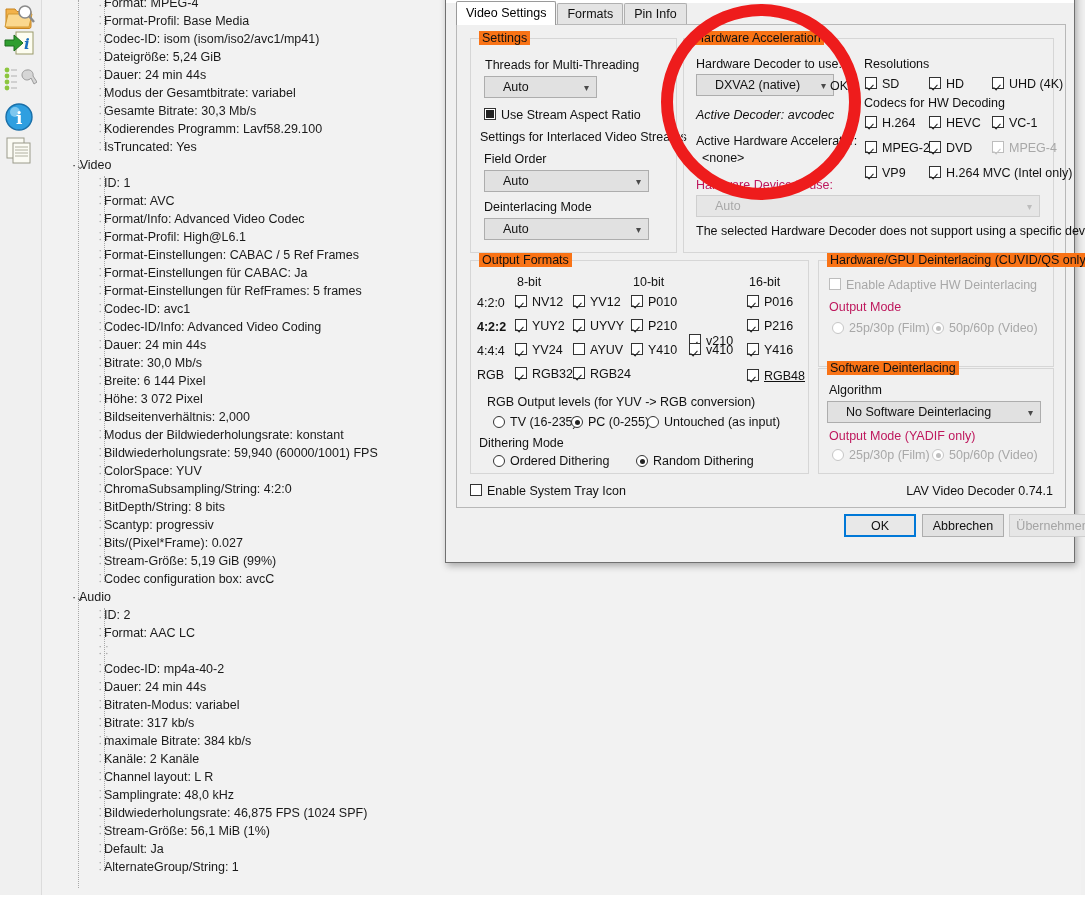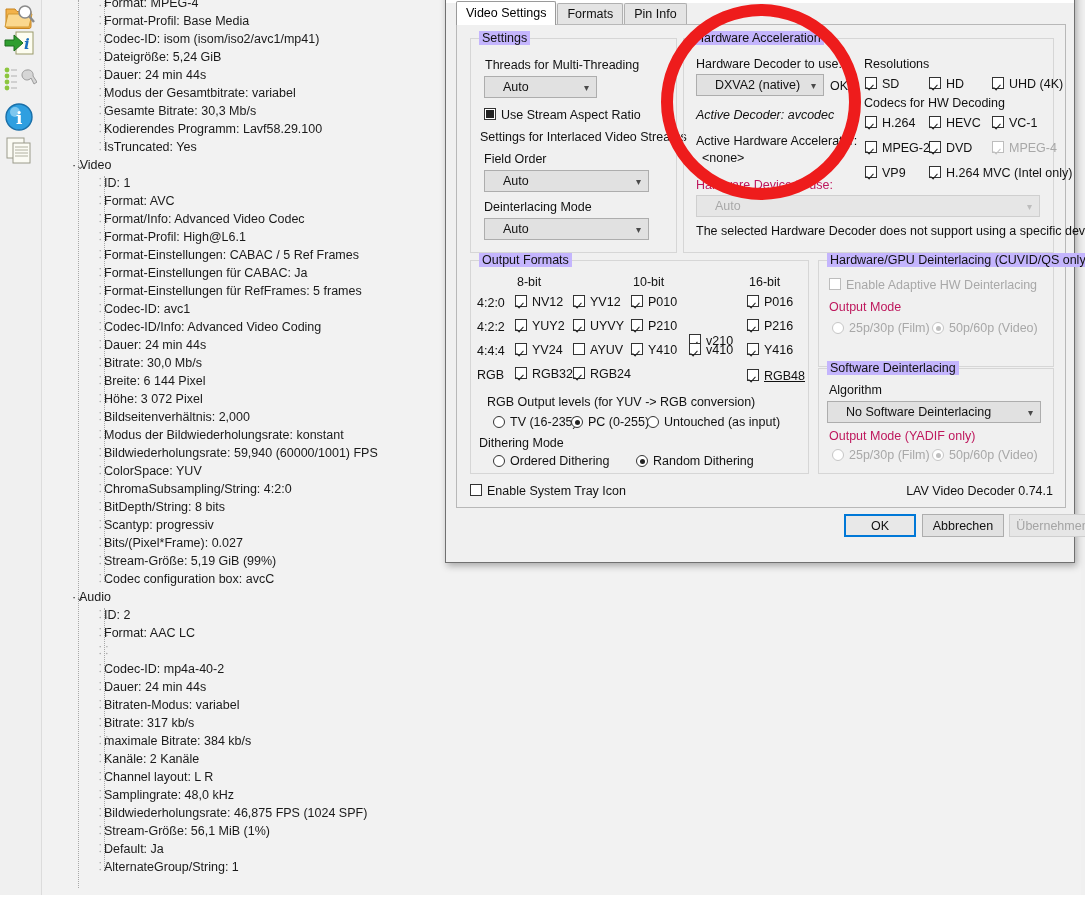--- a/index.html
+++ b/index.html
@@ -86,21 +86,21 @@
   }
   .tabpane{
     position:absolute;left:10px;top:37px;width:608px;height:482px;
     background:#f0f0f0;border:1px solid #b8b8b8;
   }
   
   .group{
     position:absolute;border:1px solid #d6d6d6;
   }
   .group > .legend{
-    position:absolute;top:-8px;left:8px;background:#c4b5fd;padding:0 3px;
+    position:absolute;top:-8px;left:8px;background:#f97316;padding:0 3px;
     font-size:12.5px;color:#111;white-space:nowrap;
   }
   .lbl{position:absolute;font-size:12.5px;color:#111;white-space:nowrap;}
   .lbl.dis{color:#be185d;}
   
   .combo{
     position:absolute;height:22px;background:#e1e1e1;border:1px solid #adadad;
     font-size:12.5px;color:#111;line-height:21px;padding-left:18px;
     box-sizing:border-box;white-space:nowrap;
   }
@@ -314,21 +314,21 @@
       <div class="combo" style="left:13px;top:179px;width:165px;">
         <span>Auto</span>
         <span class="arrow">▾</span>
       </div>
     </div>
 
     <div class="group" style="left:226px;top:13px;width:369px;height:213px;">
       <span class="legend">Hardware Acceleration</span>
 
       <span class="lbl" style="left:12px;top:18px;">Hardware Decoder to use:</span>
-      <div class="combo" style="left:12px;top:35px;width:128px;">
+      <div class="combo" style="left:12px;top:35px;width:138px;">
         <span>DXVA2 (native)</span>
         <span class="arrow">▾</span>
       </div>
       <span class="lbl" style="left:146px;top:40px;">OK</span>
 
       <span class="lbl" style="left:12px;top:69px;font-style:italic;">Active Decoder:  avcodec</span>
       <span class="lbl" style="left:12px;top:95px;">Active Hardware Accelerator:</span>
       <span class="lbl" style="left:18px;top:112px;">&lt;none&gt;</span>
 
       <span class="lbl dis" style="left:12px;top:139px;">Hardware Device to use:</span>
@@ -392,21 +392,21 @@
       <span class="lbl" style="left:46px;top:14px;">8-bit</span>
       <span class="lbl" style="left:162px;top:14px;">10-bit</span>
       <span class="lbl" style="left:278px;top:14px;">16-bit</span>
 
       <div id="of-rows">
           <span class="lbl" style="left: 6px; top: 35px;">4:2:0</span>
           <div class="cb checked" style="left: 44px; top: 34px;"><span class="box"></span><span>NV12</span></div>
           <div class="cb checked" style="left: 102px; top: 34px;"><span class="box"></span><span>YV12</span></div>
           <div class="cb checked" style="left: 160px; top: 34px;"><span class="box"></span><span>P010</span></div>
           <div class="cb checked" style="left: 276px; top: 34px;"><span class="box"></span><span>P016</span></div>
-          <span class="lbl" style="left: 6px; top: 59px;">4:2:2</span>
+          <span class="lbl" style="left: 6px; top: 59px; font-weight: bold;">4:2:2</span>
           <div class="cb checked" style="left: 44px; top: 58px;"><span class="box"></span><span>YUY2</span></div>
           <div class="cb checked" style="left: 102px; top: 58px;"><span class="box"></span><span>UYVY</span></div>
           <div class="cb checked" style="left: 160px; top: 58px;"><span class="box"></span><span>P210</span></div>
           <div class="cb checked" style="left: 218px; top: 73px;"><span class="box"></span><span>v210</span></div>
           <div class="cb checked" style="left: 276px; top: 58px;"><span class="box"></span><span>P216</span></div>
           <span class="lbl" style="left: 6px; top: 83px;">4:4:4</span>
           <div class="cb checked" style="left: 44px; top: 82px;"><span class="box"></span><span>YV24</span></div>
           <div class="cb" style="left: 102px; top: 82px;"><span class="box"></span><span>AYUV</span></div>
           <div class="cb checked" style="left: 160px; top: 82px;"><span class="box"></span><span>Y410</span></div>
           <div class="cb checked" style="left: 218px; top: 82px;"><span class="box"></span><span>v410</span></div>

